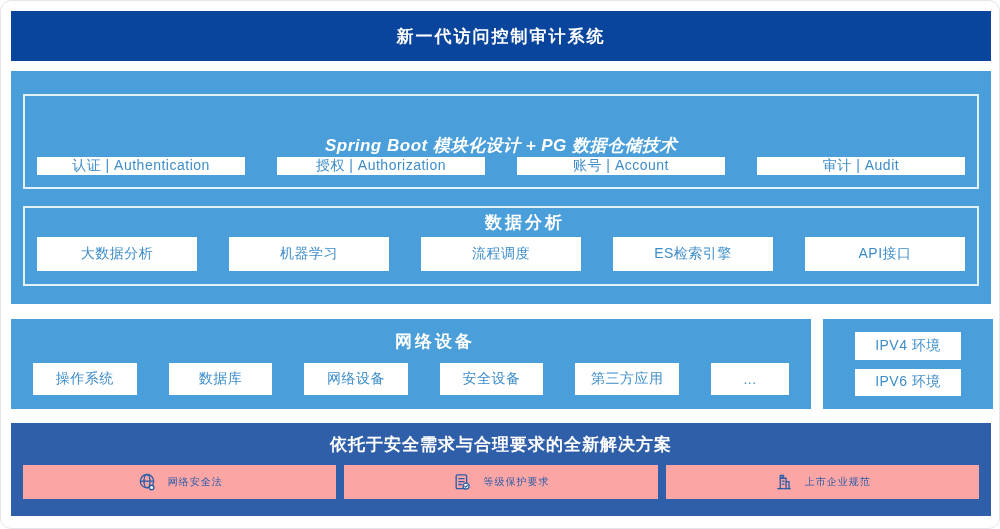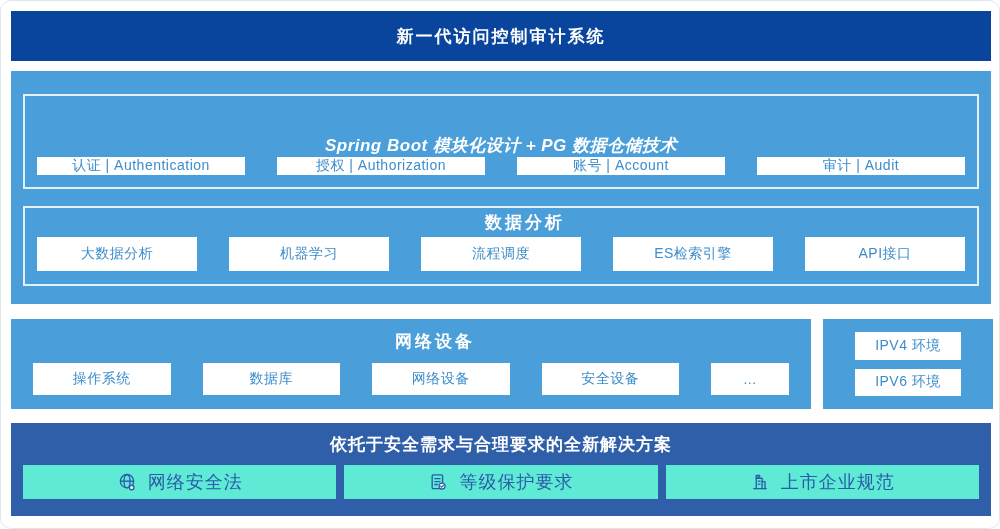--- a/index.html
+++ b/index.html
@@ -51,22 +51,22 @@
     padding:13px 32px; display:flex; flex-direction:column; gap:9px;
   }
   .env .wbox { flex:1; }
   
   .solution {
     position:absolute; left:10px; top:422px; width:980px; height:93px;
     background:var(--navy,#2F5FA9); display:flex; flex-direction:column; box-sizing:border-box;
   }
   .solution .row { margin:0 12px 17px; height:34px; gap:8px; }
   .sol-box {
-    flex:1; background:#5eead4; display:flex; align-items:center; justify-content:center;
-    gap:11px; font-size:18px; color:var(--navy-text,#2B5CA8); letter-spacing:1px; white-space:nowrap;
+    flex:1; background:#fca5a5; display:flex; align-items:center; justify-content:center;
+    gap:11px; font-size:10px; color:var(--navy-text,#2B5CA8); letter-spacing:1px; white-space:nowrap;
   }
   .sol-box svg { flex:none; display:block; }
 </style>
 </head>
 <body>
 
 <div class="canvas">
 
   <div class="banner">
     <span>新一代访问控制审计系统</span>
@@ -97,20 +97,21 @@
 
   </div>
 
   <div class="collection">
     <div class="sec-title cn-wide">网络设备</div>
     <div class="row">
       <div class="wbox">操作系统</div>
       <div class="wbox">数据库</div>
       <div class="wbox">网络设备</div>
       <div class="wbox">安全设备</div>
+      <div class="wbox">第三方应用</div>
       <div class="wbox wbox-ellipsis">...</div>
     </div>
   </div>
 
   <div class="env">
     <div class="wbox">IPV4 环境</div>
     <div class="wbox">IPV6 环境</div>
   </div>
 
   <div class="solution">

